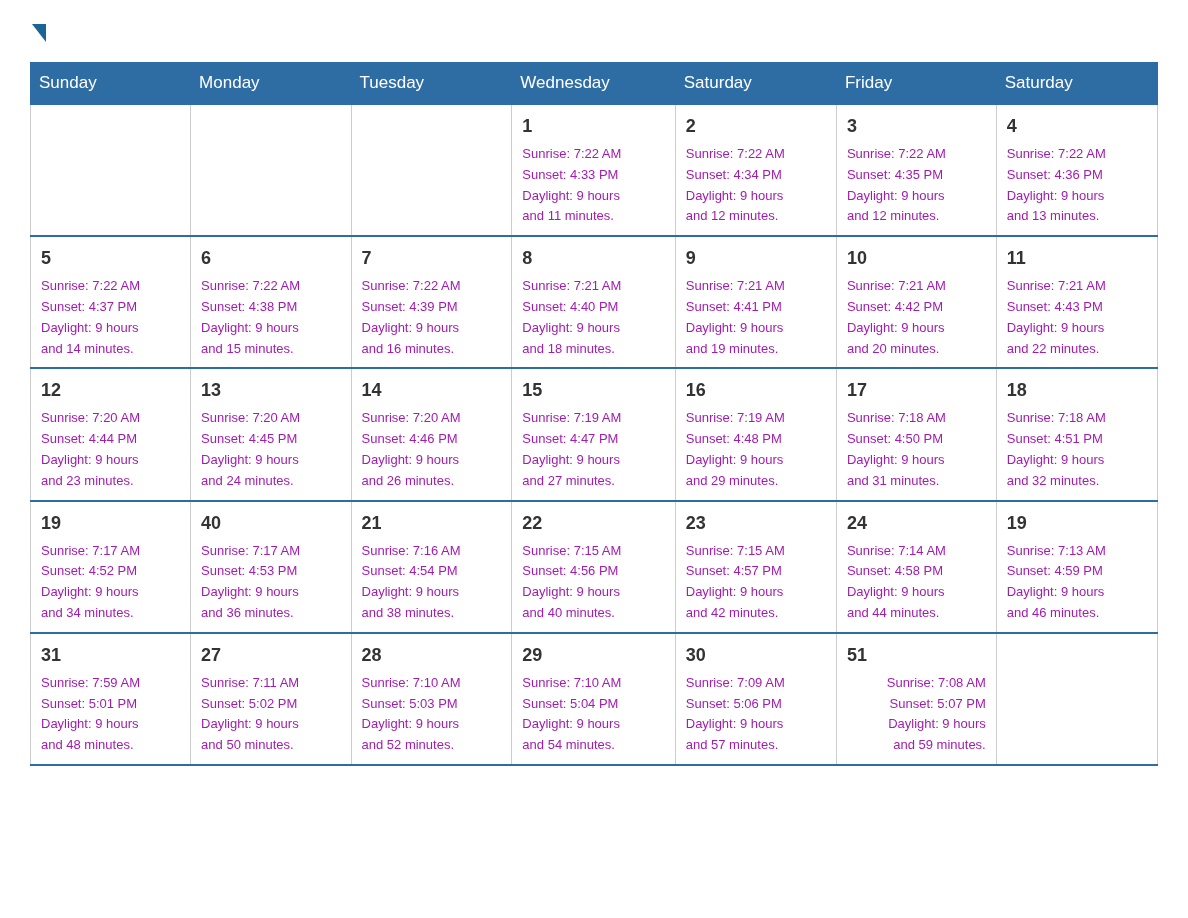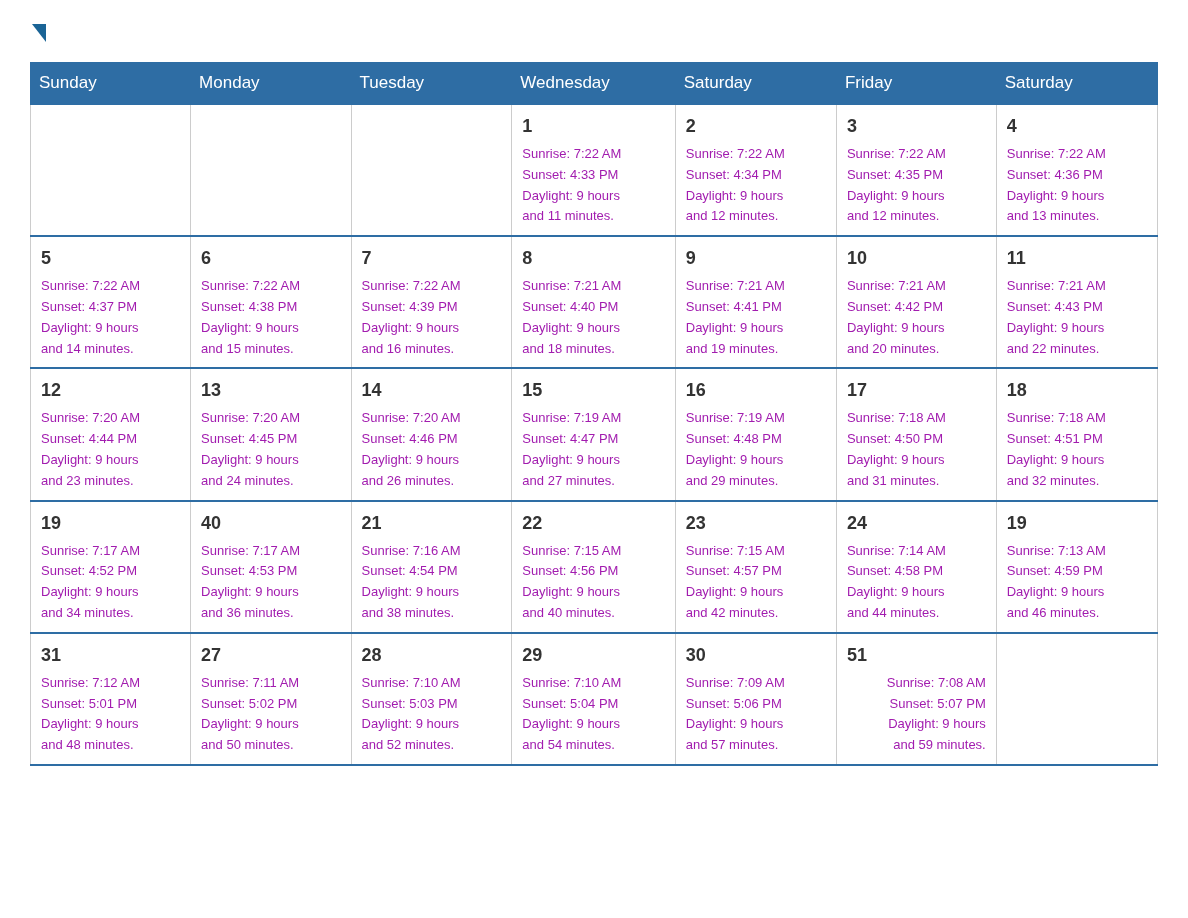--- a/index.html
+++ b/index.html
@@ -312,21 +312,21 @@
           <span class="day-number">19</span>
           <div class="day-info" style="white-space: pre-line;">Sunrise: 7:13 AM
 Sunset: 4:59 PM
 Daylight: 9 hours
 and 46 minutes.</div>
         </td>
       </tr>
       <tr>
         <td>
           <span class="day-number">31</span>
-          <div class="day-info" style="white-space: pre-line;">Sunrise: 7:12 AM
+          <div class="day-info" style="white-space: pre-line;">Sunrise: 7:59 AM
 Sunset: 5:01 PM
 Daylight: 9 hours
 and 48 minutes.</div>
         </td>
         <td>
           <span class="day-number">27</span>
           <div class="day-info" style="white-space: pre-line;">Sunrise: 7:11 AM
 Sunset: 5:02 PM
 Daylight: 9 hours
 and 50 minutes.</div>

